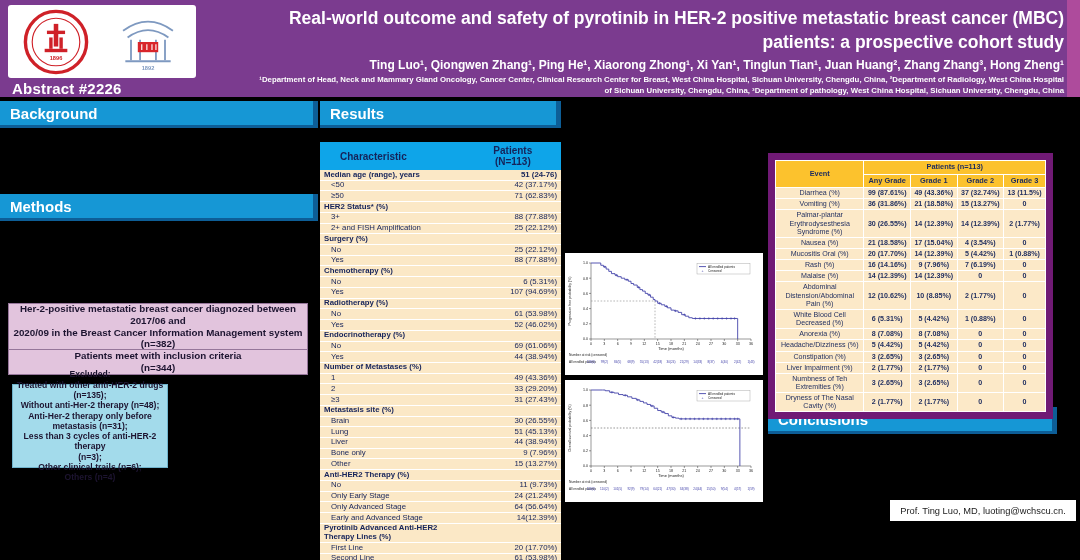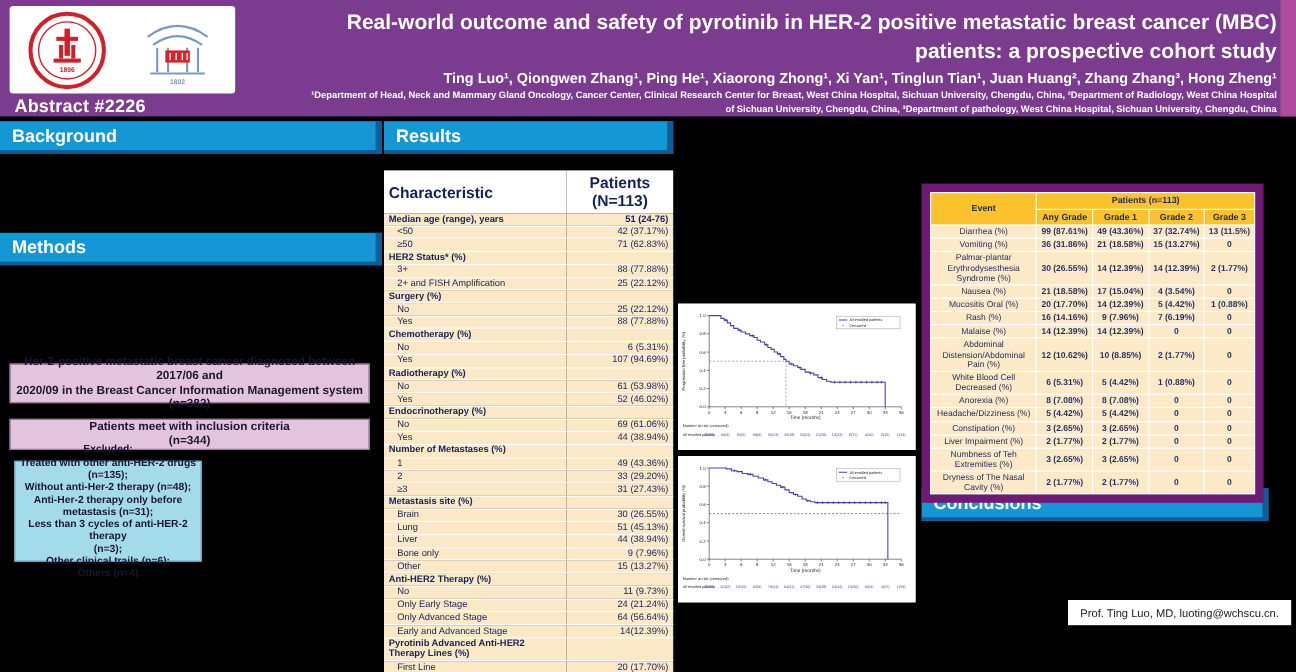--- a/index.html
+++ b/index.html
@@ -26,29 +26,29 @@
   .bar-background{left:0;top:101px;width:318px;height:27px}
   .bar-methods{left:0;top:194px;width:318px;height:27px}
   .bar-results{left:320px;top:101px;width:241px;height:27px}
   .bar-conclusions{left:768px;top:407px;width:289px;height:27px}
 
   
   .fbox{position:absolute;text-align:center;font-weight:bold;color:#1d1430;white-space:pre-line;
         display:flex;align-items:center;justify-content:center;line-height:1.2}
   .pink{background:#e2c4dd;border:1px solid #96769a}
   .cyan{background:#a3dbeb;border:1px solid #6fb3cc}
-  .fb1{left:8px;top:303px;width:300px;height:33px;font-size:9.8px}
+  .fb1{left:8px;top:303px;width:300px;height:47px;font-size:9.8px}
   .fb2{left:8px;top:349px;width:300px;height:26px;font-size:9.8px}
   .fb3{left:12px;top:384px;width:156px;height:84px;font-size:8.6px}
   .fb4{left:8px;top:486px;width:300px;height:22px;font-size:9.8px}
 
   
   .ctable{position:absolute;left:320px;top:142px;width:241px}
   .ctable table{width:100%;border-collapse:collapse}
-  .ctable th{background:#ffffff;color:#15235a;font-size:13px;padding:3px 4px}
+  .ctable th{background:#0ea5e9;color:#15235a;font-size:10px;padding:3px 20px}
   .ctable th.left{text-align:left}
   .ctable td{background:#fbe8c6;color:#15235a;font-size:7.8px;padding:0.5px 4px;border-bottom:1px solid #fff;
              font-weight:bold;line-height:1.12}
   .ctable tr.sub td{font-weight:normal}
   .ctable tr.sub td:first-child{padding-left:11px}
   .ctable td.val{text-align:right}
 
   
   .plot{position:absolute;left:565px;width:198px;height:122px;background:#fff}
   .plot1{top:253px}.plot2{top:380px}

